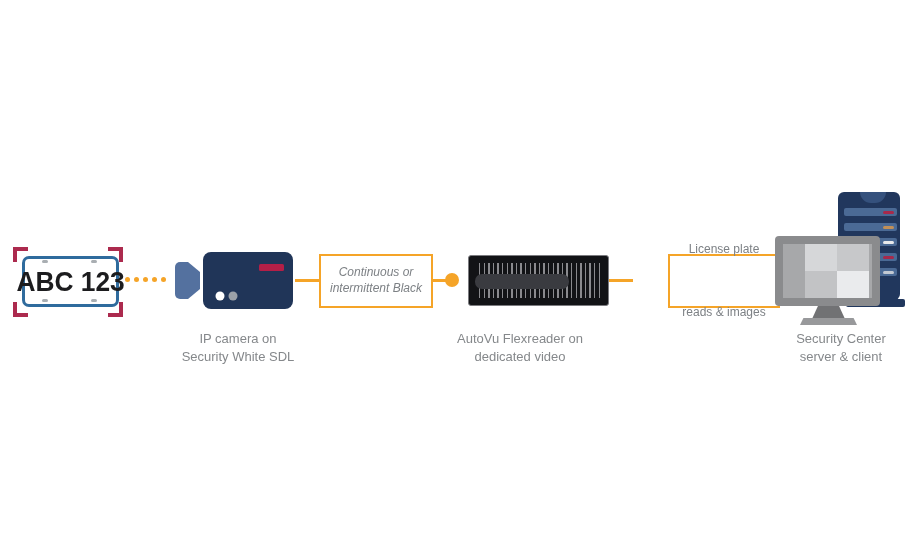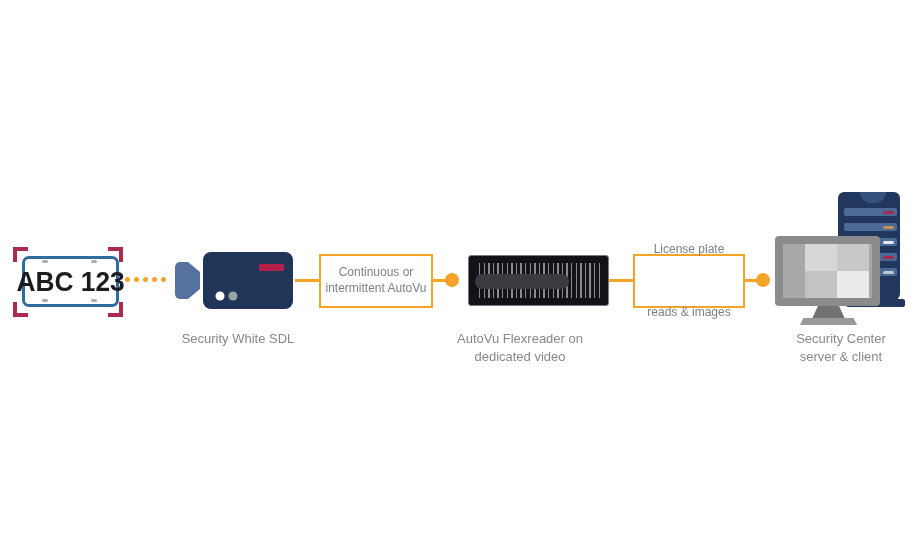--- a/index.html
+++ b/index.html
@@ -37,22 +37,22 @@
   .conn3{left:609px;width:24px;}
   .conn4{left:744px;width:15px;}
   .conn-dot{position:absolute;width:14px;height:14px;border-radius:50%;background:#F5A428;top:273px;}
   .cd1{left:445px;} .cd2{left:756px;}
   
   .flow-box{
     position:absolute;box-sizing:border-box;background:#ffffff;border:2px solid #F5A428;
     display:flex;flex-direction:column;justify-content:center;align-items:center;
     text-align:center;font-size:12px;line-height:1.32;color:#7D8185;
   }
-  .fb1{left:319px;top:254px;width:114px;height:54px;}
-  .fb2{left:633px;top:254px;width:112px;height:54px;gap:47px;}
+  .fb1{left:319px;top:254px;width:114px;height:54px;font-style:italic;}
+  .fb2{left:668px;top:254px;width:112px;height:54px;gap:47px;}
   
   .device{
     position:absolute;left:468px;top:255px;width:141px;height:51px;box-sizing:border-box;
     background:#121316;border:1.5px solid #7B7B7F;border-radius:3px;
   }
   .vents{
     position:absolute;left:10px;right:8px;top:7px;bottom:7px;
     background:repeating-linear-gradient(90deg,#8A8A8E 0 1.5px,transparent 1.5px 4.6px);
   }
   .device-bar{
@@ -122,21 +122,21 @@
 
   <div class="conn conn1"></div>
   <div class="conn conn2"></div>
   <div class="conn-dot cd1"></div>
   <div class="conn conn3"></div>
   <div class="conn conn4"></div>
   <div class="conn-dot cd2"></div>
 
   <div class="flow-box fb1">
     <span>Continuous or</span>
-    <span>intermittent AutoVu</span>
+    <span>intermittent Black</span>
   </div>
 
   <div class="device">
     <div class="vents"></div>
     <div class="device-bar"></div>
   </div>
 
   <div class="flow-box fb2">
     <span>License plate</span>
     <span>reads &amp; images</span>
@@ -168,20 +168,21 @@
         <div class="tile2"></div>
         <div class="tile3"></div>
         <div class="tile4"></div>
       </div>
     </div>
   </div>
   <div class="mon-neck"></div>
   <div class="mon-base"></div>
 
   <div class="node-label lb1">
+    <div>IP camera on</div>
     <div>Security White SDL</div>
   </div>
   <div class="node-label lb2">
     <div>AutoVu Flexreader on</div>
     <div>dedicated video</div>
   </div>
   <div class="node-label lb3">
     <div>Security Center</div>
     <div>server &amp; client</div>
   </div>

